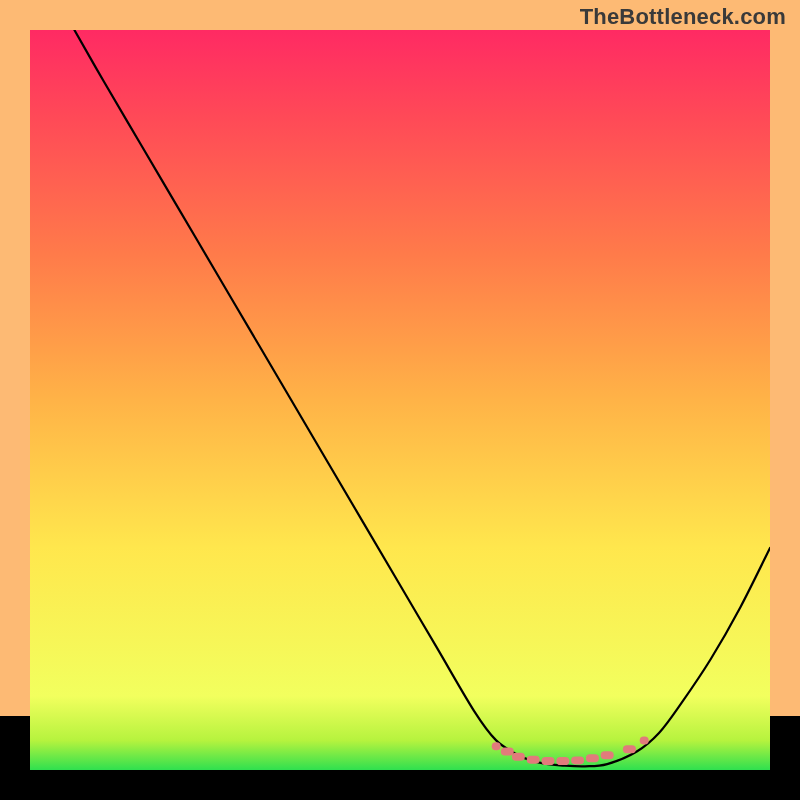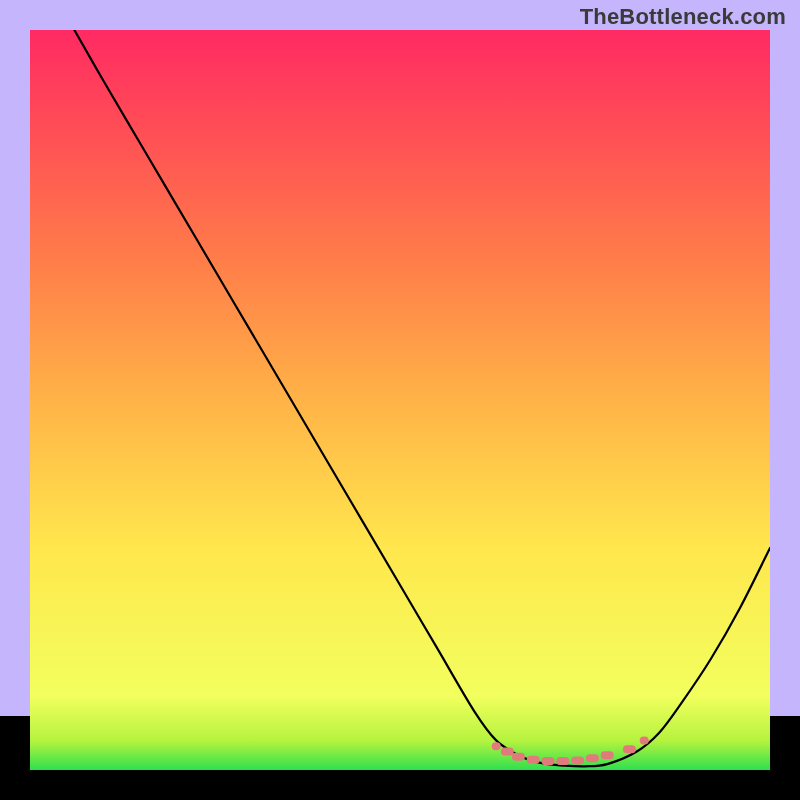--- a/index.html
+++ b/index.html
@@ -8,21 +8,21 @@
     width: 800px;
     height: 800px;
     background: #000;
     overflow: hidden;
     font-family: Arial, Helvetica, sans-serif;
   }
   .container {
     position: relative;
     width: 800px;
     height: 716px;
-    background: #c4b5fd;
+    background: #fdba74;
   }
   .attribution {
     position: absolute;
     top: 4px;
     right: 14px;
     color: #3a3a3a;
     font-size: 22px;
     font-weight: bold;
     letter-spacing: 0.2px;
     z-index: 5;

